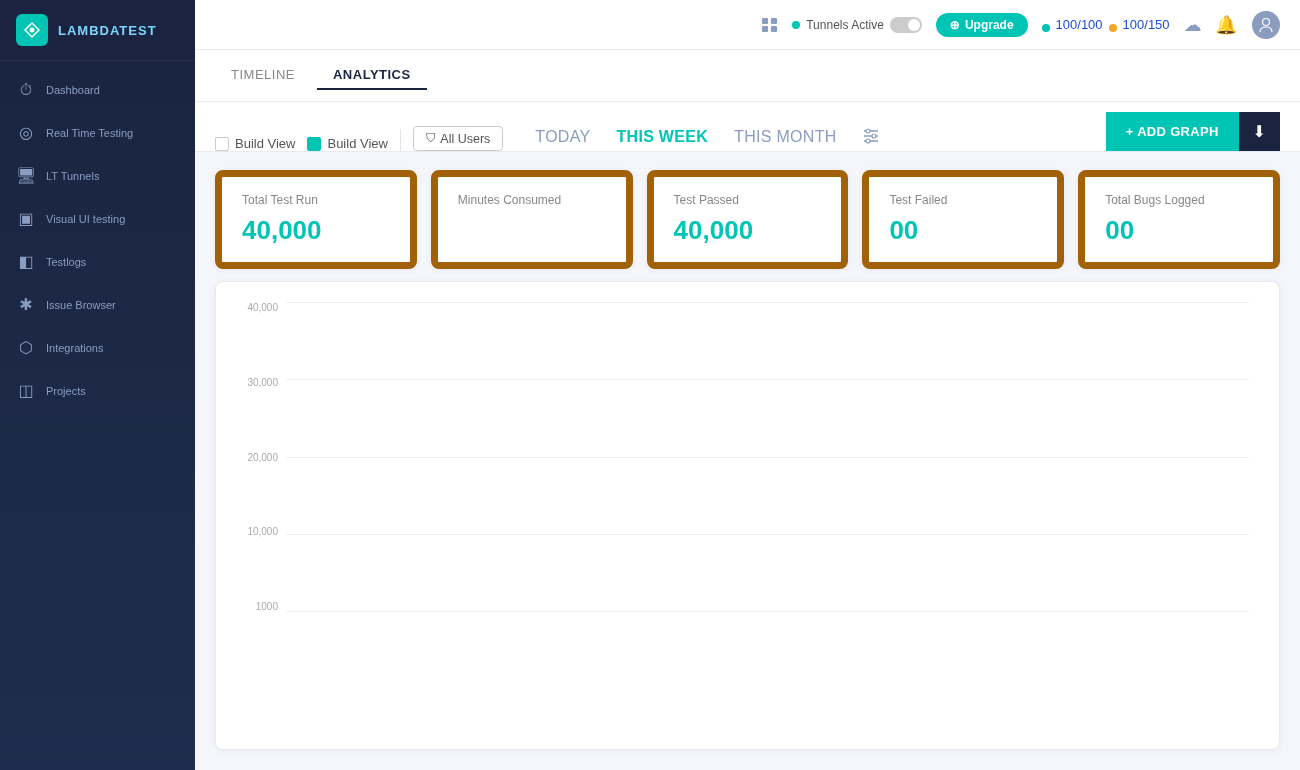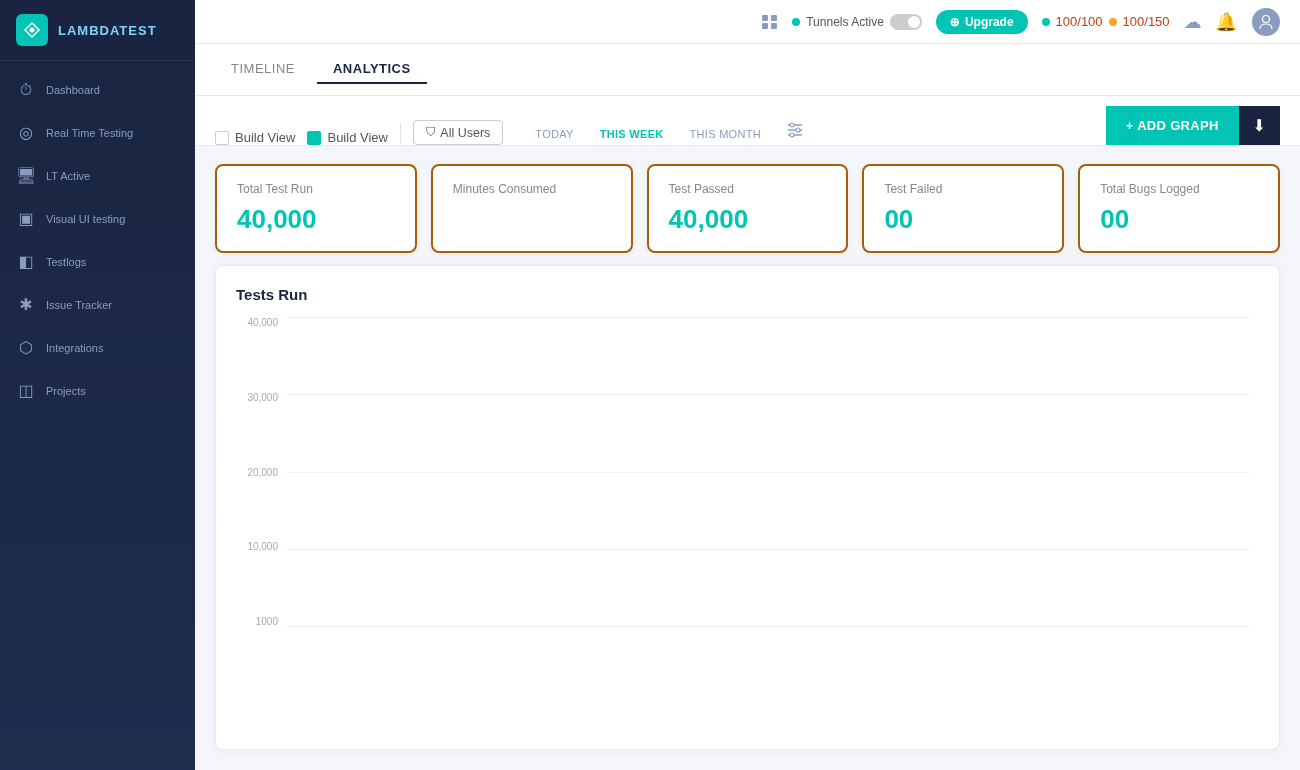--- a/index.html
+++ b/index.html
@@ -47,21 +47,21 @@
     }
     .nav-item .nav-icon { font-size: 16px; width: 20px; text-align: center; }
     .nav-label { font-size: 11px; }
 
     
     .main { flex: 1; display: flex; flex-direction: column; background: #f4f6fb; height: 770px; overflow: hidden; }
 
     
     .topbar {
       display: flex; align-items: center; justify-content: flex-end;
-      background: #fff; padding: 0 20px; height: 44px;
+      background: #fff; padding: 0 20px; height: 50px;
       border-bottom: 1px solid #e8eaf0;
       gap: 14px;
     }
     .topbar-icons { display: flex; align-items: center; gap: 10px; }
     .grid-icon { display: grid; grid-template-columns: 1fr 1fr; gap: 2px; width: 16px; }
     .grid-dot { width: 6px; height: 6px; background: #8a9cc0; border-radius: 1px; }
     .tunnel-status { display: flex; align-items: center; gap: 6px; font-size: 12px; color: #555; }
     .tunnel-dot { width: 8px; height: 8px; background: #00c5b5; border-radius: 50%; }
     .toggle {
       width: 32px; height: 16px; background: #ccc; border-radius: 8px; position: relative; cursor: pointer;
@@ -73,21 +73,21 @@
       display: flex; align-items: center; gap: 5px;
     }
     .topbar-avatar {
       width: 28px; height: 28px; border-radius: 50%;
       background: #8a9cc0; display: flex; align-items: center; justify-content: center;
       color: #fff; font-size: 11px;
     }
     .notif-icon { font-size: 18px; color: #8a9cc0; cursor: pointer; }
 
     
-    .quota { display: flex; align-items: center; gap: 6px; font-size: 13px; color: #c2410c; }
+    .quota { display: flex; align-items: flex-end; gap: 6px; font-size: 13px; color: #1d4ed8; }
     .quota-dot-green { width: 8px; height: 8px; background: #00c5b5; border-radius: 50%; }
     .quota-dot-orange { width: 8px; height: 8px; background: #f5a623; border-radius: 50%; }
     .cloud-icon { font-size: 18px; color: #8a9cc0; cursor: pointer; }
 
     
     .tabs-row {
       display: flex; align-items: center;
       background: #fff; padding: 0 20px;
       border-bottom: 1px solid #e8eaf0;
       height: 52px; gap: 6px;
@@ -113,21 +113,21 @@
     .checkbox { width: 14px; height: 14px; border: 1.5px solid #ccc; border-radius: 2px; }
     .checkbox-filled { width: 14px; height: 14px; background: #00c5b5; border-radius: 2px; }
     .filter-divider { width: 1px; height: 22px; background: #e0e3ea; }
     .filter-btn {
       display: flex; align-items: center; gap: 5px;
       border: 1.5px solid #ccc; border-radius: 4px; padding: 4px 12px;
       font-size: 12.5px; color: #555; cursor: pointer; background: #fff;
     }
     .time-filters { display: flex; align-items: center; gap: 2px; margin-left: 8px; }
     .time-btn {
-      padding: 5px 12px; font-size: 11px; font-weight: 500; color: #8a9cc0;
+      padding: 5px 12px; font-size: 16px; font-weight: 500; color: #8a9cc0;
       cursor: pointer; border: none; background: none; letter-spacing: 0.3px;
       text-transform: uppercase;
     }
     .time-btn.active { color: #00c5b5; font-weight: 700; }
     .add-graph-btn {
       background: #00c5b5; color: #fff; border: none;
       padding: 10px 20px; font-size: 13px; font-weight: 600; cursor: pointer;
       display: flex; align-items: center; gap: 6px; letter-spacing: 0.3px;
     }
     .download-btn {
@@ -139,21 +139,21 @@
     }
 
     
     .stats-row {
       display: flex; gap: 14px; padding: 18px 20px 12px 20px;
       background: #f4f6fb;
     }
     .stat-card {
       background: #fff; border-radius: 8px; padding: 16px 20px;
       flex: 1; box-shadow: 0 1px 6px rgba(0,0,0,0.06);
-      border: 2px solid #a16207;
+      border: 7px solid #a16207;
     }
     .stat-label { font-size: 12px; color: #888; margin-bottom: 8px; }
     .stat-value { font-size: 26px; font-weight: 600; color: #00c5b5; }
 
     
     .chart-area {
       background: #fff; margin: 0 20px 20px 20px; border-radius: 8px;
       padding: 20px; box-shadow: 0 1px 6px rgba(0,0,0,0.06);
       border: 1px solid #e8eaf0; flex: 1; position: relative;
     }
@@ -194,36 +194,36 @@
     </div>
 
     <div class="nav-item">
       <span class="nav-icon">◎</span>
       <span class="nav-label">Real Time Testing</span>
     </div>
 
 
     <div class="nav-item">
       <span class="nav-icon">🖥</span>
-      <span class="nav-label">LT Active</span>
+      <span class="nav-label">LT Tunnels</span>
     </div>
 
     <div class="nav-item">
       <span class="nav-icon">▣</span>
       <span class="nav-label">Visual UI testing</span>
     </div>
 
     <div class="nav-item">
       <span class="nav-icon">◧</span>
       <span class="nav-label">Testlogs</span>
     </div>
 
     <div class="nav-item">
       <span class="nav-icon">✱</span>
-      <span class="nav-label">Issue Tracker</span>
+      <span class="nav-label">Issue Browser</span>
     </div>
 
     <div class="nav-item">
       <span class="nav-icon">⬡</span>
       <span class="nav-label">Integrations</span>
     </div>
 
     <div class="nav-item">
       <span class="nav-icon">◫</span>
       <span class="nav-label">Projects</span>
@@ -329,21 +329,20 @@
       <div class="stat-label">Test Failed</div>
       <div class="stat-value">00</div>
     </div>
     <div class="stat-card">
       <div class="stat-label">Total Bugs Logged</div>
       <div class="stat-value">00</div>
     </div>
   </div>
 
   <div class="chart-area">
-    <div class="chart-title">Tests Run</div>
     <div class="chart-container">
 
       <div class="grid-lines">
         <div class="grid-line"></div>
         <div class="grid-line"></div>
         <div class="grid-line"></div>
         <div class="grid-line"></div>
         <div class="grid-line"></div>
       </div>
 

